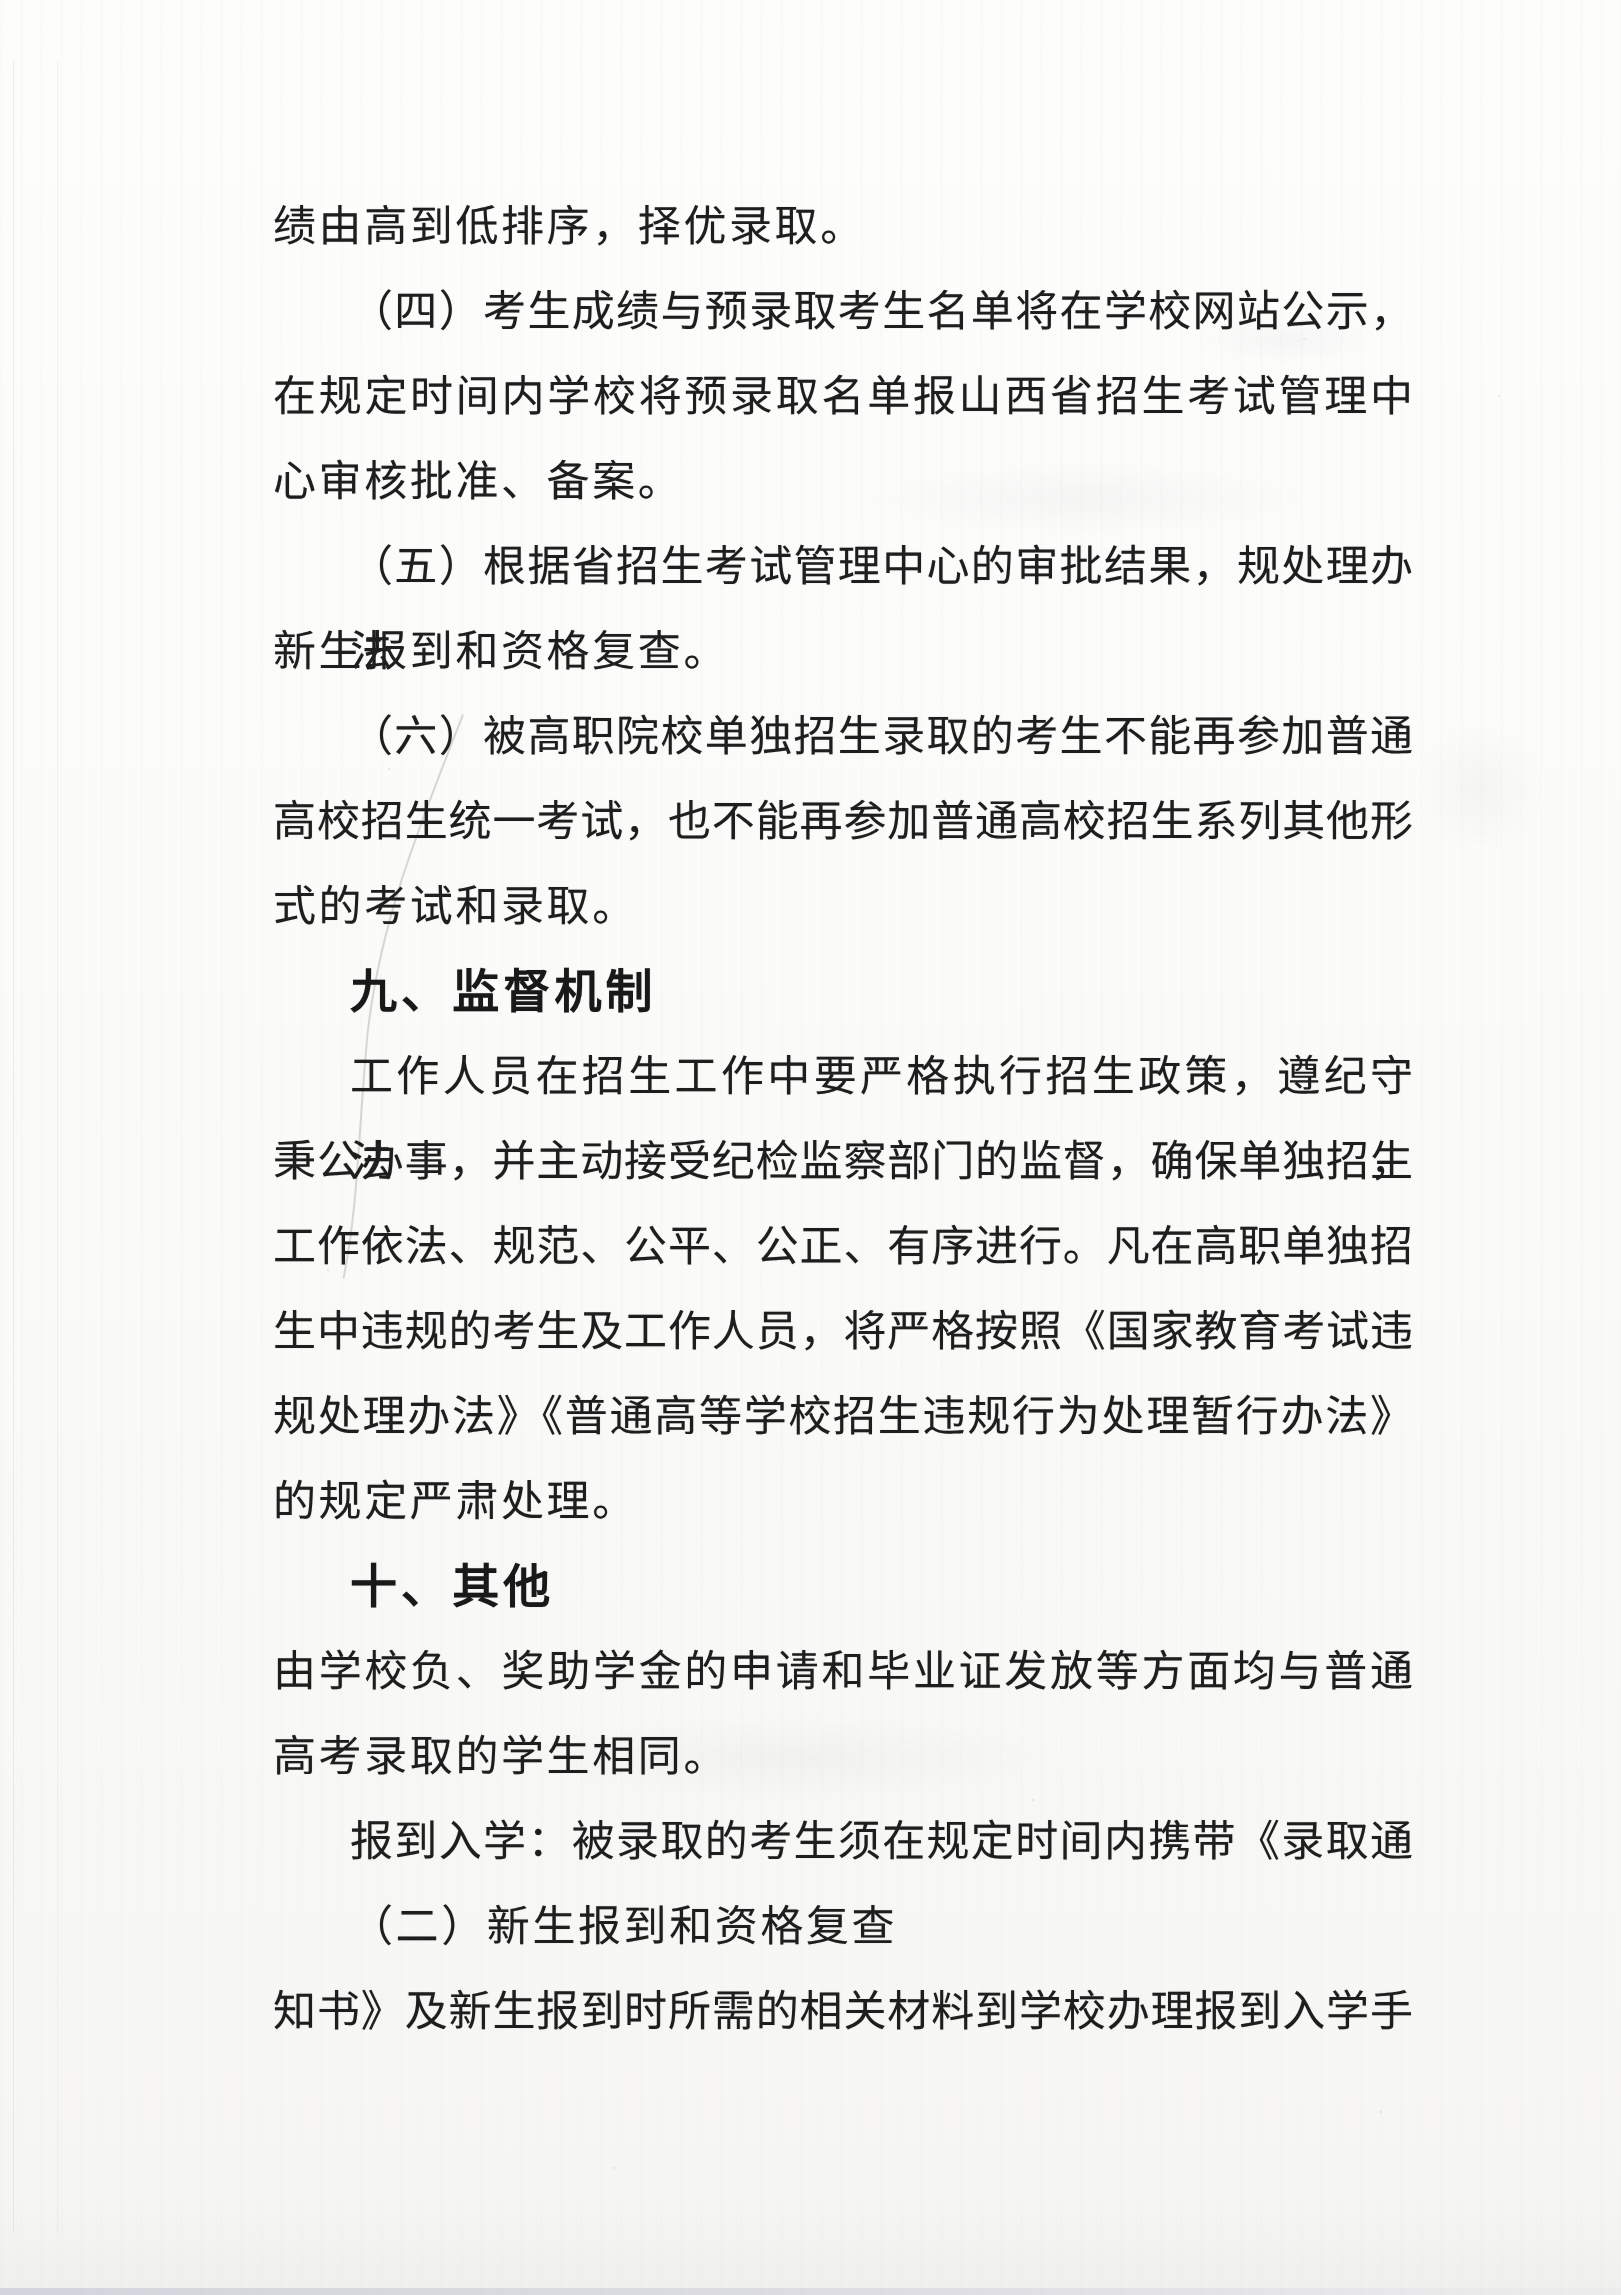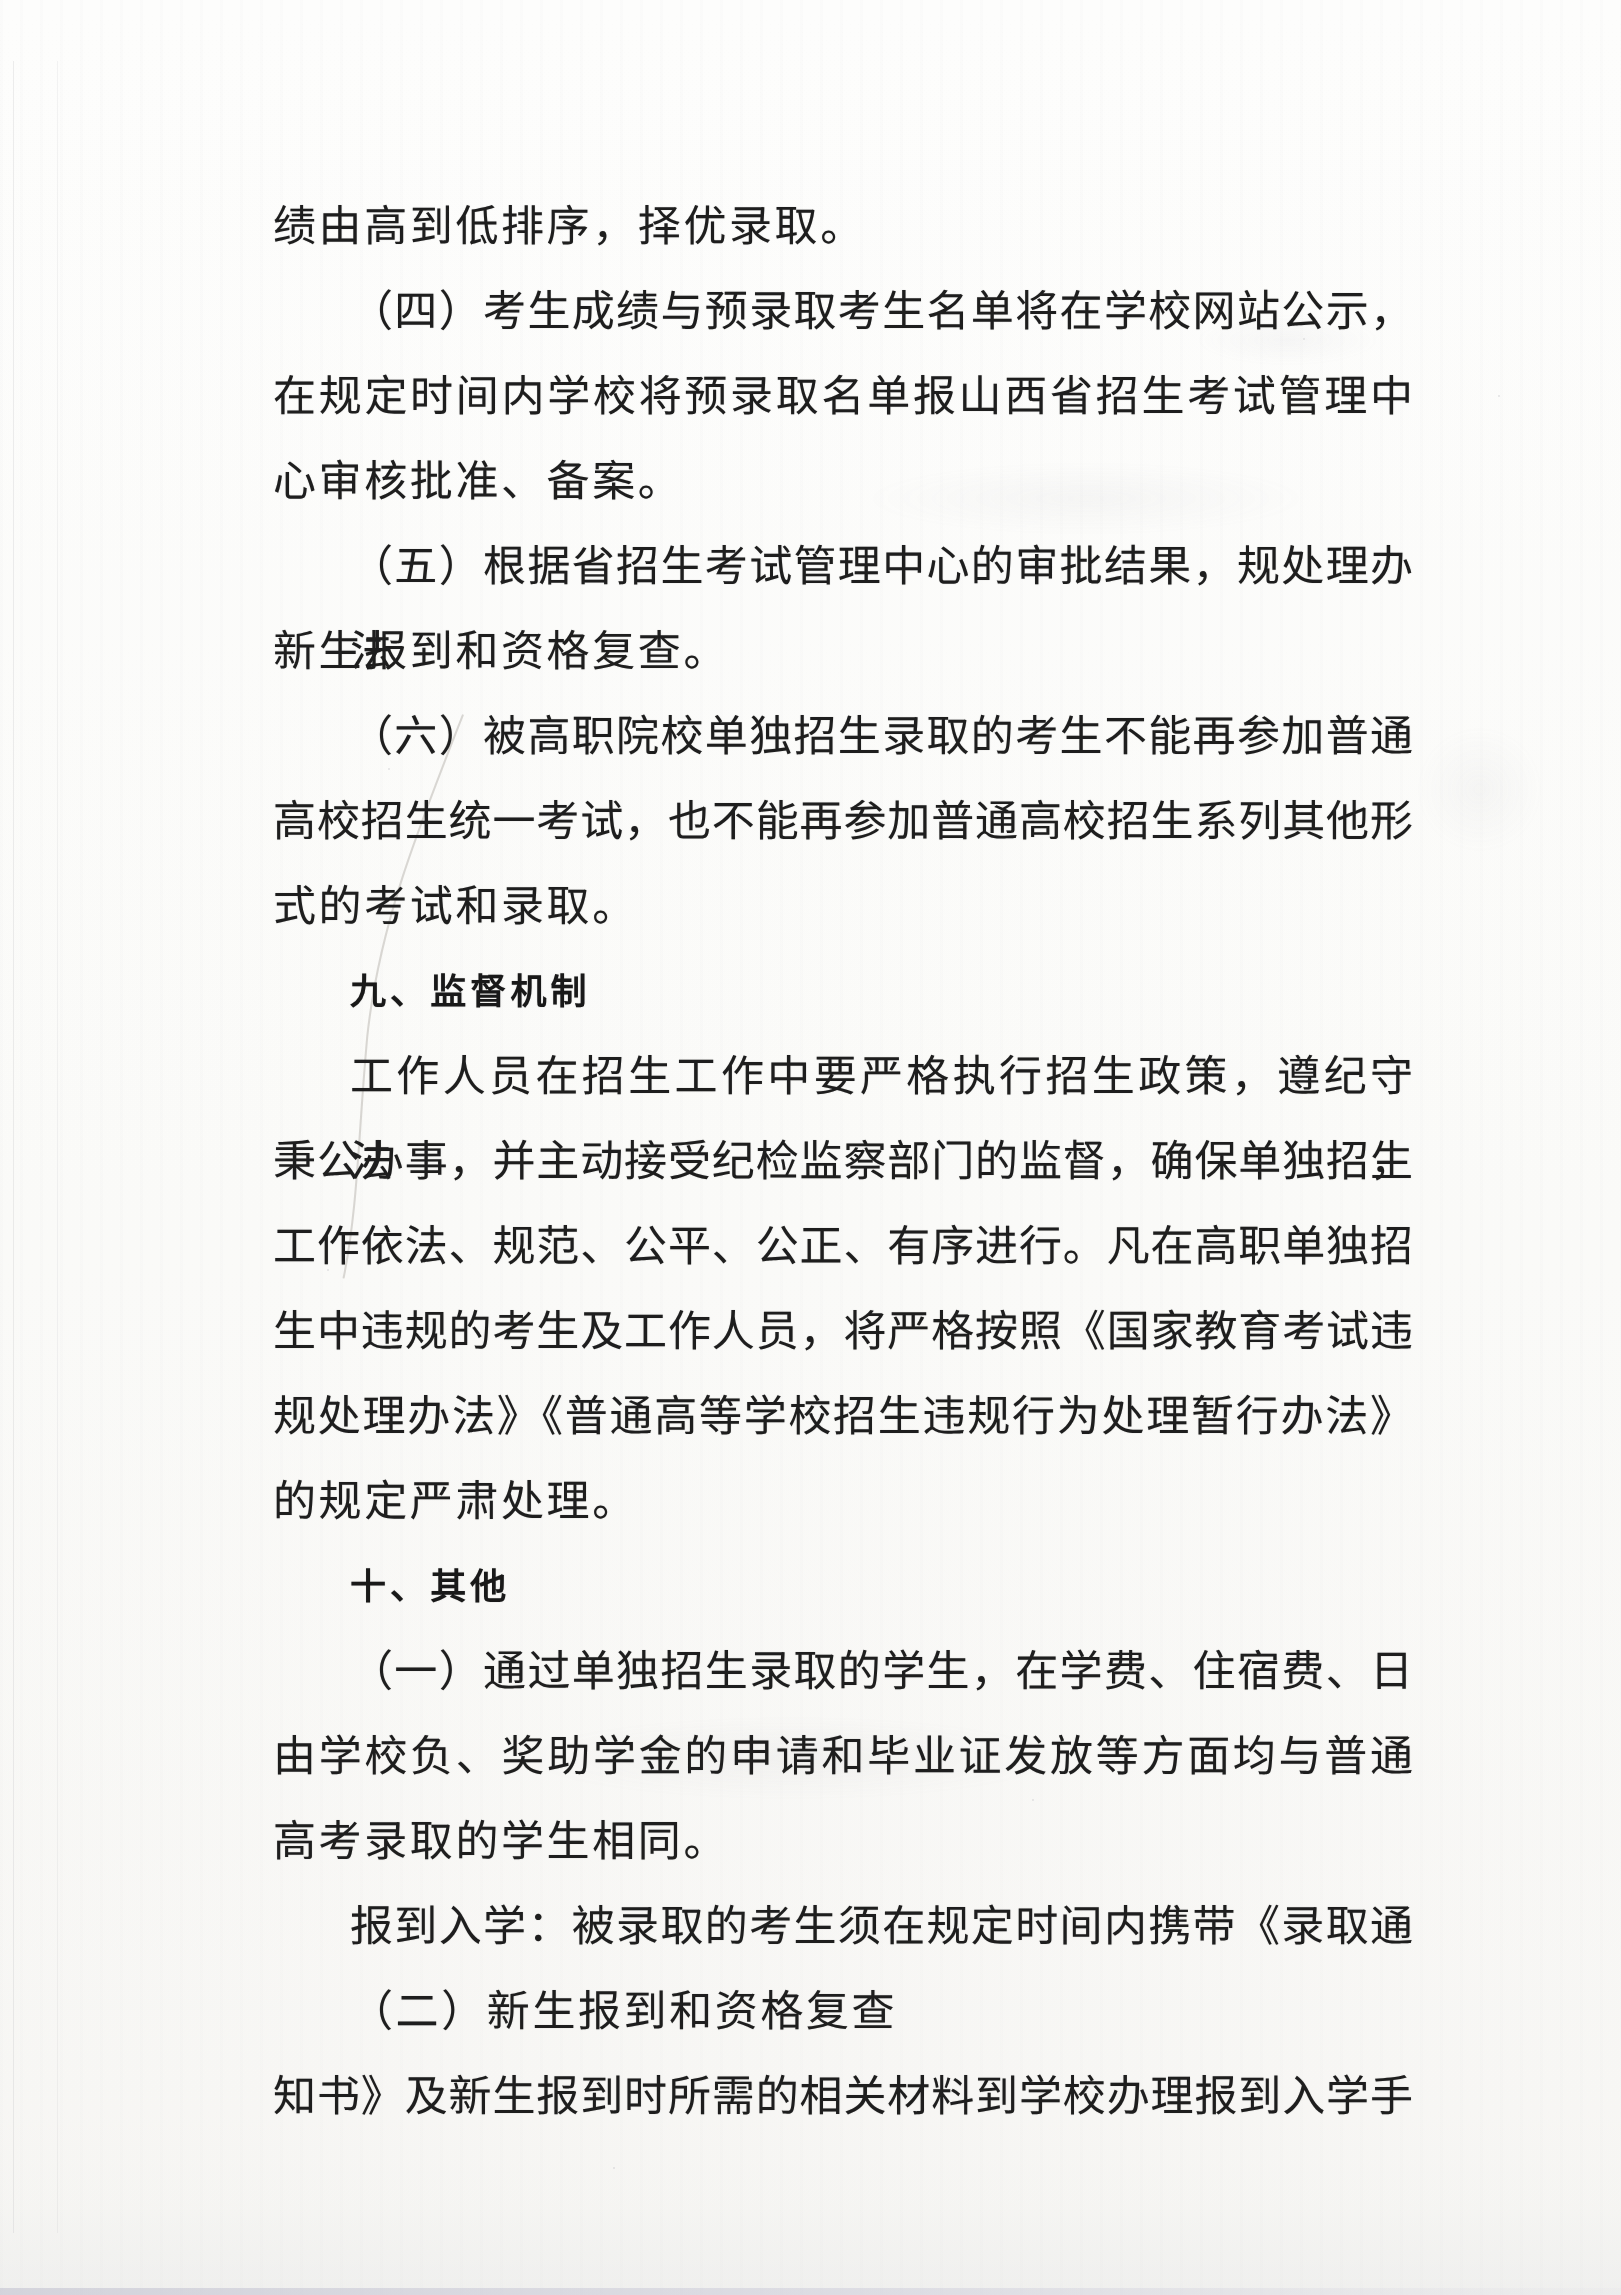--- a/index.html
+++ b/index.html
@@ -58,21 +58,21 @@
     white-space: normal;
     letter-spacing: 0;
     text-align: justify;
     text-align-last: justify;
     text-justify: inter-character;
   }
   .line.indent { padding-left: 77px; }
   .line.heading {
     font-family: "Liberation Sans", "DejaVu Sans", sans-serif;
     font-weight: 700;
-    font-size: 36px;
+    font-size: 47px;
     letter-spacing: 4.1px;
     color: #191919;
   }
   .bottom-edge {
     position: absolute; left: 0; bottom: 0; width: 100%; height: 6.6px;
     background: linear-gradient(90deg, rgba(185,185,202,0.5) 0%, rgba(196,196,213,0.42) 55%, rgba(206,206,219,0.1) 96%);
   }
 </style>
 </head>
 <body>
@@ -112,21 +112,20 @@
       <div class="line justify">高校招生统一考试，也不能再参加普通高校招生系列其他形</div>
       <div class="line">式的考试和录取。</div>
       <div class="line heading indent">九、监督机制</div>
       <div class="line indent justify">工作人员在招生工作中要严格执行招生政策，遵纪守法，</div>
       <div class="line justify">秉公办事，并主动接受纪检监察部门的监督，确保单独招生</div>
       <div class="line justify">工作依法、规范、公平、公正、有序进行。凡在高职单独招</div>
       <div class="line justify">生中违规的考生及工作人员，将严格按照《国家教育考试违</div>
       <div class="line justify">规处理办法》《普通高等学校招生违规行为处理暂行办法》</div>
       <div class="line">的规定严肃处理。</div>
       <div class="line heading indent">十、其他</div>
-      <div class="line indent justify">（一）通过单独招生录取的学生，在学费、住宿费、日</div>
       <div class="line justify">由学校负、奖助学金的申请和毕业证发放等方面均与普通</div>
       <div class="line">高考录取的学生相同。</div>
       <div class="line indent justify">报到入学：被录取的考生须在规定时间内携带《录取通</div>
       <div class="line indent">（二）新生报到和资格复查</div>
       <div class="line justify">知书》及新生报到时所需的相关材料到学校办理报到入学手</div>
     </div>
 
   <div class="bottom-edge"></div>
 </div>
 

